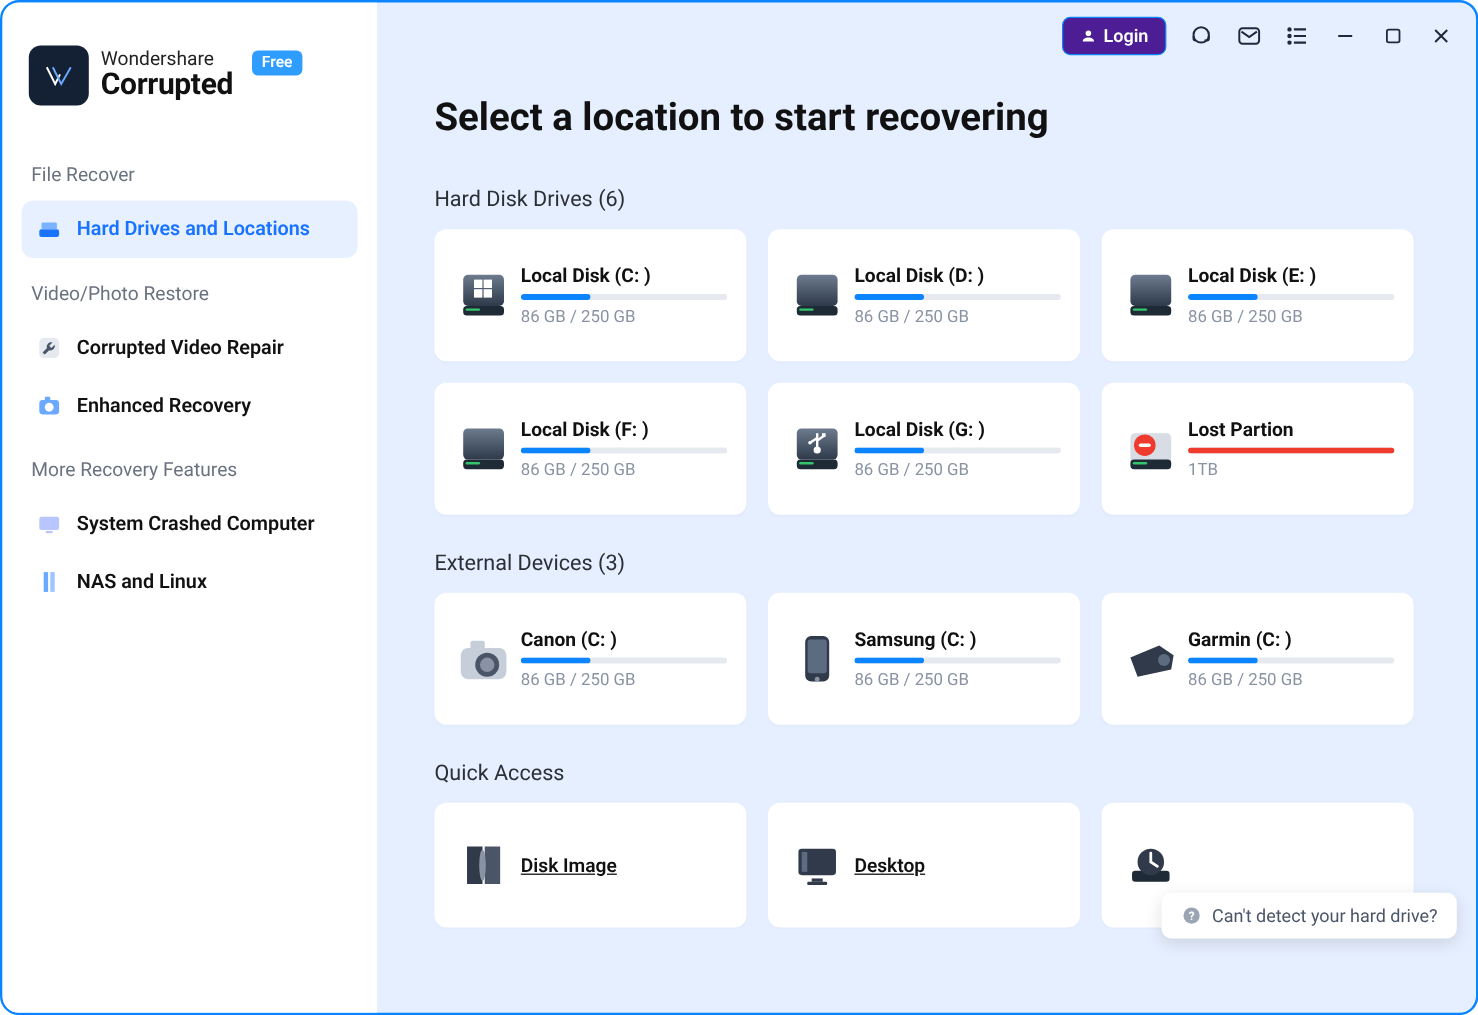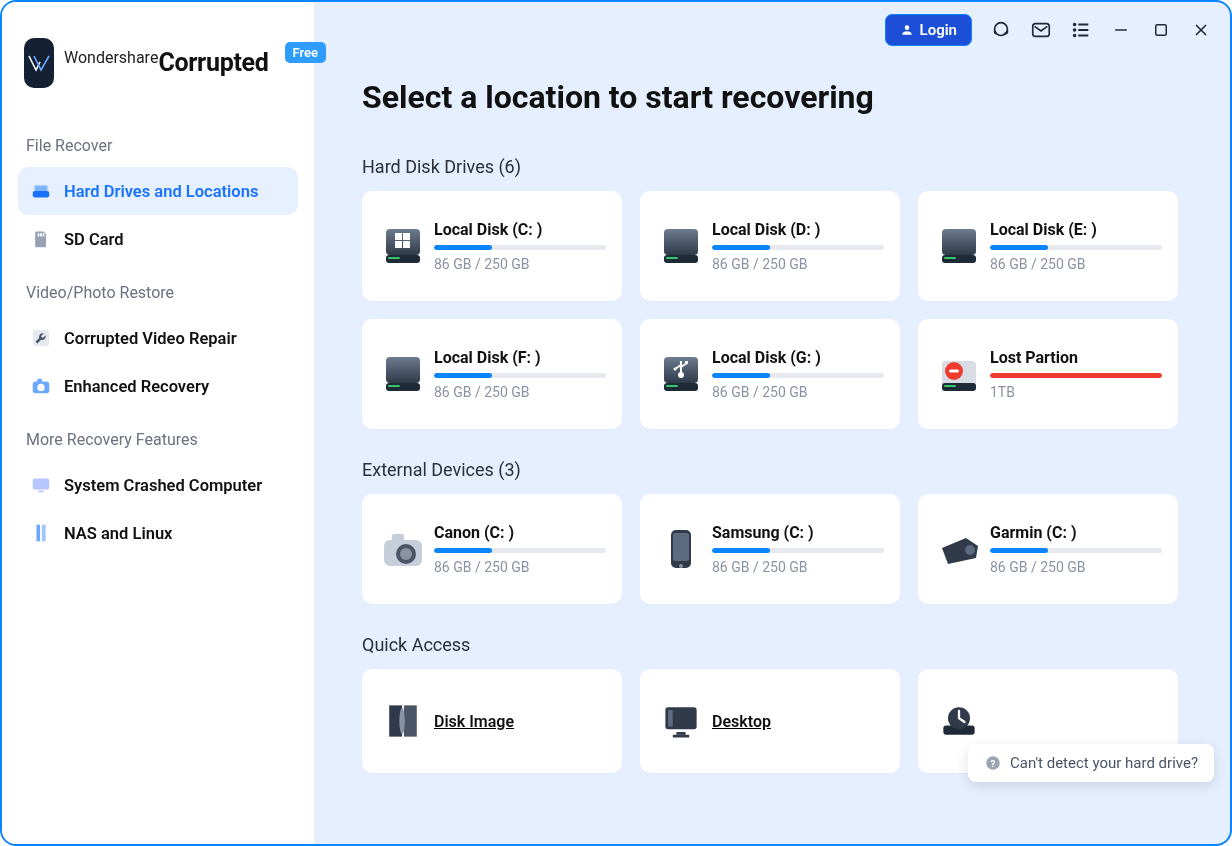--- a/index.html
+++ b/index.html
@@ -33,21 +33,21 @@
     align-items: center;
     gap: 10px;
     padding: 12px 6px 28px 6px;
   }
   .brand-mark {
     width: 50px; height: 50px;
     background: #142033;
     border-radius: 10px;
     display: flex; align-items: center; justify-content: center;
   }
-  .brand-text { display: flex; flex-direction: row; line-height: 1.05; }
+  .brand-text { display: flex; flex-direction: column; line-height: 1.05; }
   .brand-top { font-size: 16px; color: #222; font-weight: 400; }
   .brand-bottom { font-size: 25px; font-weight: 700; color: #111; letter-spacing: -0.3px;}
   .free-badge {
     background: #2f9dff; color: #fff; font-size: 13px; font-weight: 600;
     padding: 3px 8px; border-radius: 5px; margin-left: 6px; align-self: flex-start;
     margin-top: 4px;
   }
   .nav-section-label {
     color: #6a7280; font-size: 16px; padding: 20px 8px 12px 8px;
   }
@@ -64,21 +64,21 @@
   .main {
     flex: 1;
     padding: 0 0 0 0;
     position: relative;
   }
   .titlebar {
     position: absolute; top: 12px; right: 18px;
     display: flex; align-items: center; gap: 18px;
   }
   .login-btn {
-    background: #1d4ed8; color: #fff; font-size: 15px; font-weight: 600;
+    background: #4c1d95; color: #fff; font-size: 15px; font-weight: 600;
     padding: 6px 14px; border-radius: 7px; display: flex; align-items: center; gap: 6px;
     border: 1px solid #0a84ff;
   }
   .tb-icon { width: 22px; height: 22px; color: #1f2a37; display:flex; align-items:center; justify-content:center; cursor:pointer;}
   .content {
     padding: 76px 48px 0 48px;
   }
   .page-title {
     font-size: 32px; font-weight: 700; color: #111; margin-bottom: 40px;
   }
@@ -131,31 +131,20 @@
     <div id="nav-sections">
         <div class="nav-section-label">File Recover</div>
         <div class="nav-item active">
           <span class="nicon">
             <svg width="22" height="22" viewBox="0 0 24 24">
               <rect x="3" y="12" width="18" height="7" rx="2" fill="#1a73ff"></rect>
               <rect x="5" y="6" width="14" height="6" rx="1" fill="#7ab3ff"></rect>
             </svg>
           </span>
           <span>Hard Drives and Locations</span>
-        </div>
-        <div class="nav-item">
-          <span class="nicon">
-            <svg width="20" height="22" viewBox="0 0 24 24">
-              <path fill="#96a2b4" d="M6 3h9l3 3v15a1 1 0 0 1-1 1H6a1 1 0 0 1-1-1V4a1 1 0 0 1 1-1z"></path>
-              <rect x="8" y="5" width="2" height="4" fill="#fff"></rect>
-              <rect x="11" y="5" width="2" height="4" fill="#fff"></rect>
-              <rect x="14" y="5" width="2" height="4" fill="#fff"></rect>
-            </svg>
-          </span>
-          <span>SD Card</span>
         </div>
         <div class="nav-section-label">Video/Photo Restore</div>
         <div class="nav-item">
           <span class="nicon">
             <svg width="22" height="22" viewBox="0 0 24 24">
               <rect x="3" y="3" width="18" height="18" rx="4" fill="#e6e9ef"></rect>
               <path d="M15 7a4 4 0 0 0-5 5l-4 4 2 2 4-4a4 4 0 0 0 5-5l-3 3-2-2z" fill="#4a5568"></path>
             </svg>
           </span>
           <span>Corrupted Video Repair</span>

